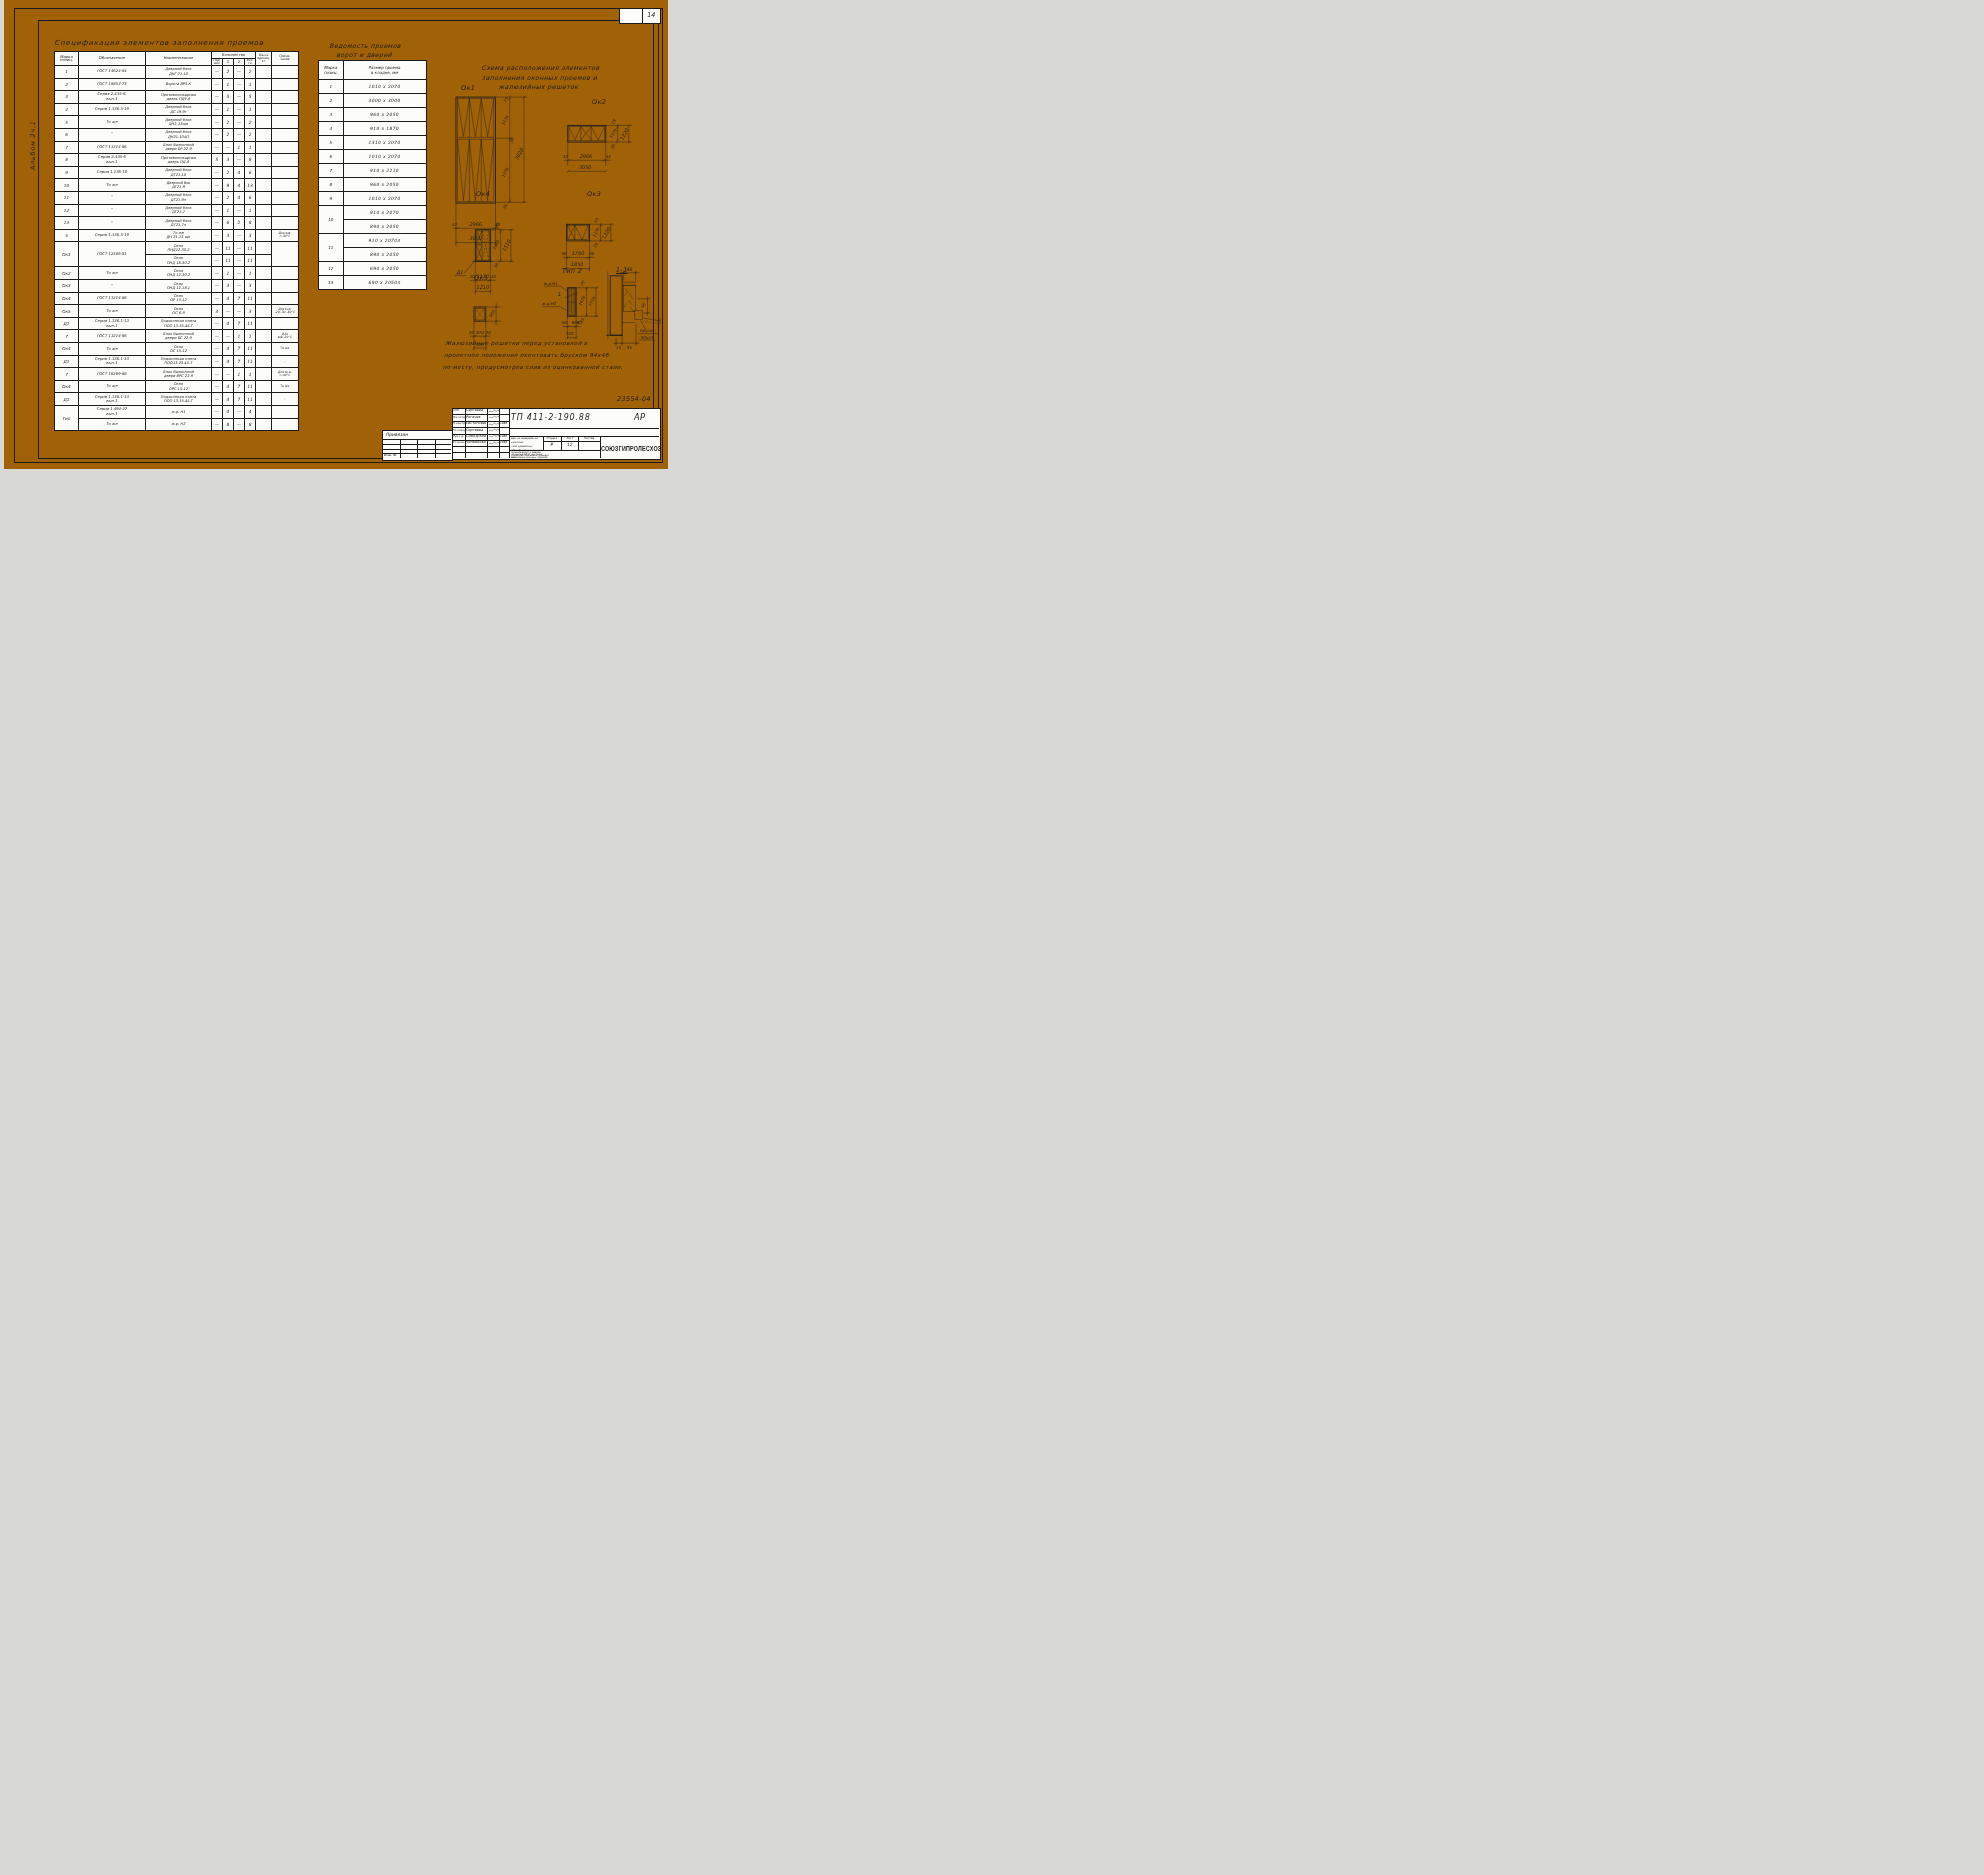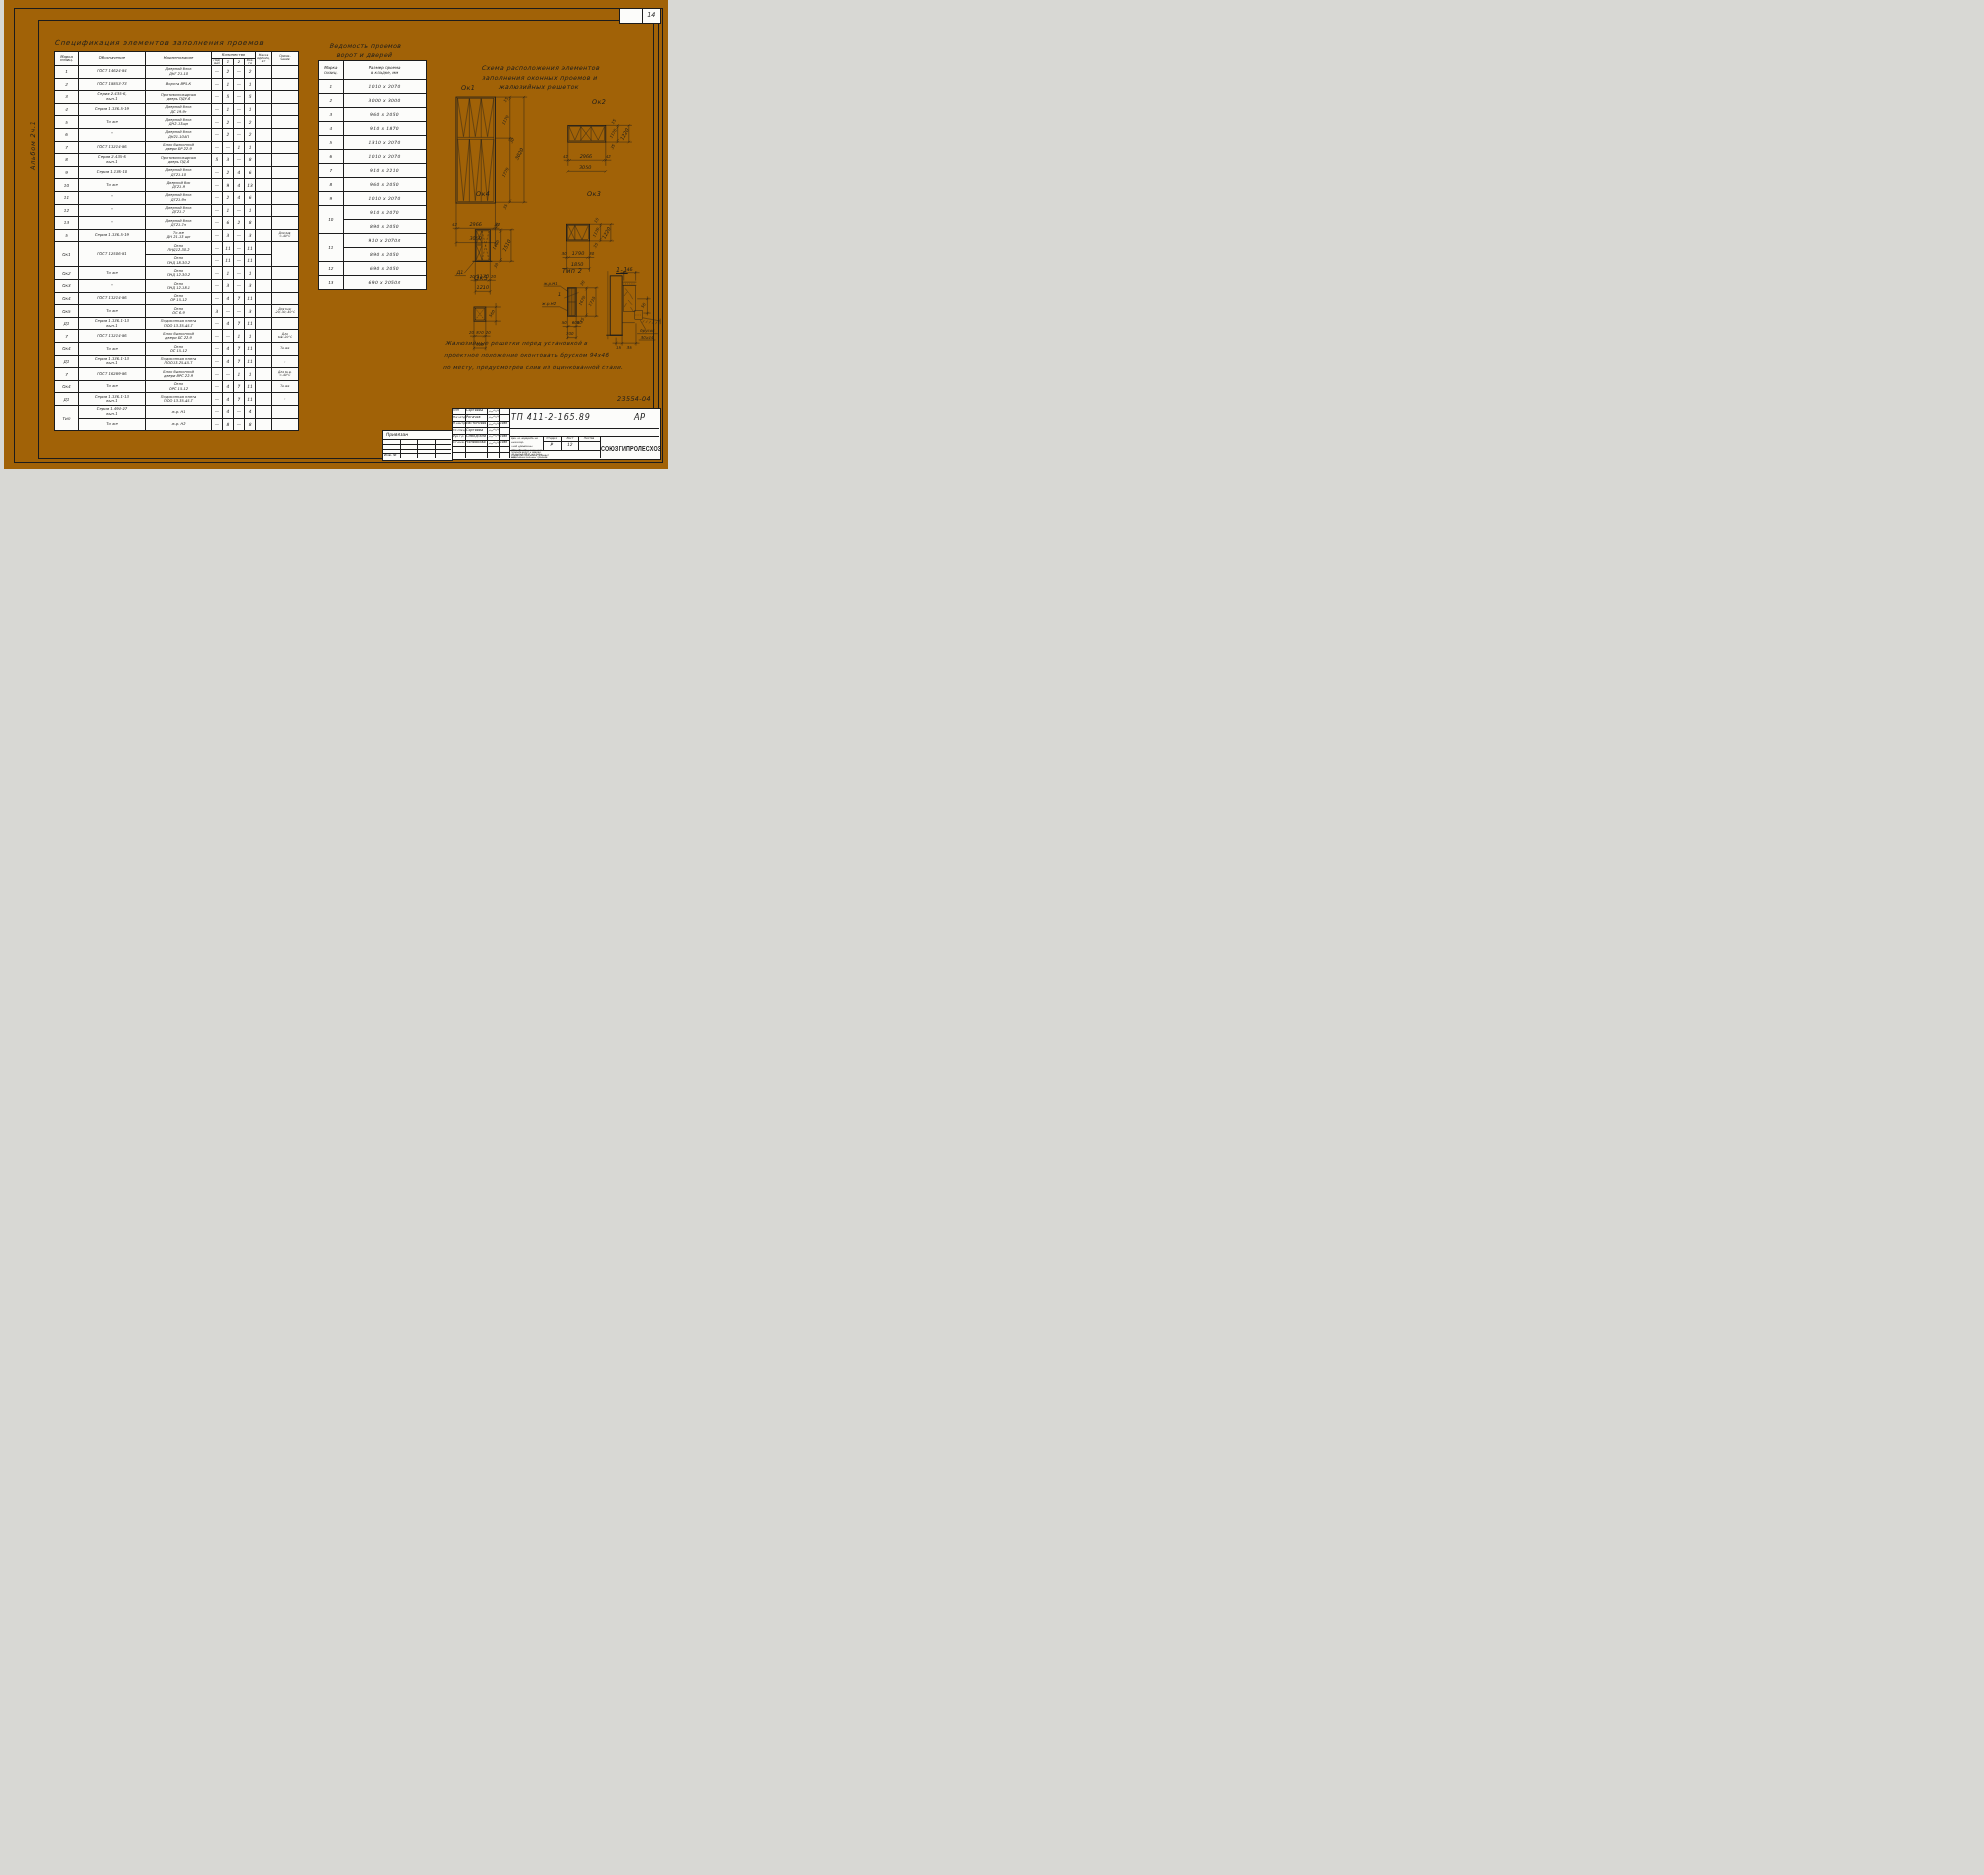--- a/index.html
+++ b/index.html
@@ -913,21 +913,21 @@
       <div class="line" style="left: 505px; top: 428px; width: 150px; height: 0.6px;"></div>
       <div class="line" style="left: 505px; top: 436px; width: 150px; height: 0.6px;"></div>
       <div class="line" style="left: 539px; top: 436px; width: 0.6px; height: 14px;"></div>
       <div class="line" style="left: 557px; top: 436px; width: 0.6px; height: 14px;"></div>
       <div class="line" style="left: 574px; top: 436px; width: 0.6px; height: 14px;"></div>
       <div class="line" style="left: 596px; top: 436px; width: 0.6px; height: 22px;"></div>
       <div class="line" style="left: 539px; top: 441px; width: 57px; height: 0.6px;"></div>
       <div class="line" style="left: 505px; top: 450px; width: 91px; height: 0.6px;"></div>
     </div>
 
-  <div class="tb-txt" style="left:507px;top:413px;width:119px;font-size:8px;letter-spacing:0.8px;">ТП 411-2-165.89</div>
+  <div class="tb-txt" style="left:507px;top:413px;width:119px;font-size:8px;letter-spacing:0.8px;">ТП 411-2-190.88</div>
   <div class="tb-txt" style="left:630px;top:412px;font-size:8.3px;letter-spacing:0.4px;">АР</div>
 
   <div class="tb-txt pre" style="left:507px;top:437px;width:33px;font-size:2.5px;line-height:1.55;">Цех по переработке низкосор-
 тной древесины мощностью
 по сырью 35,0 тыс.м3 в год</div>
 
   <div class="tb-txt" style="left:539px;top:436px;width:17.5px;font-size:2.8px;text-align:center;">Стадия</div>
   <div class="tb-txt" style="left:557px;top:436px;width:17.5px;font-size:2.8px;text-align:center;">Лист</div>
   <div class="tb-txt" style="left:574px;top:436px;width:22px;font-size:2.8px;text-align:center;">Листов</div>
   <div class="tb-txt" style="left:539px;top:442px;width:17.5px;font-size:4.4px;text-align:center;">Р</div>

